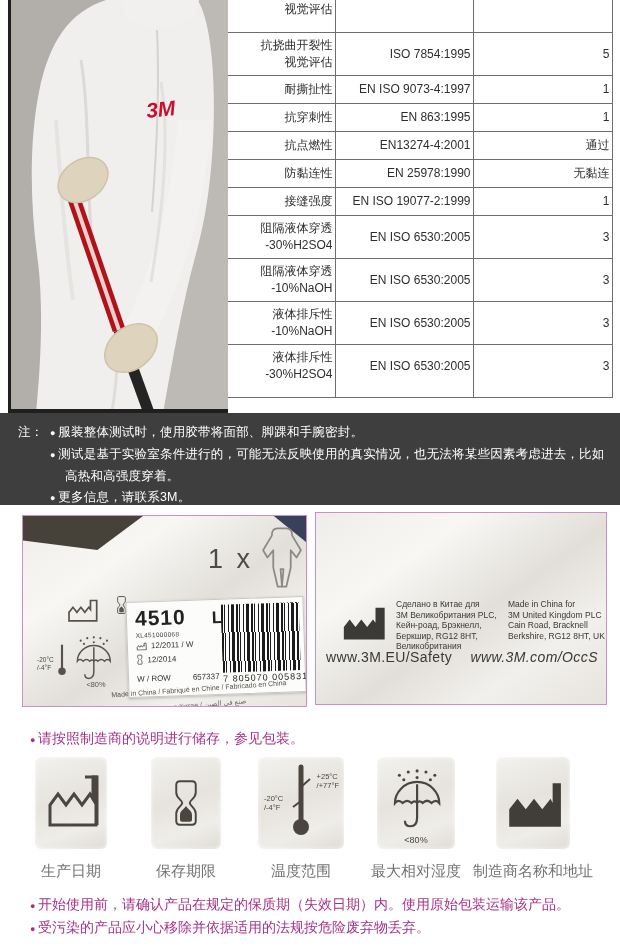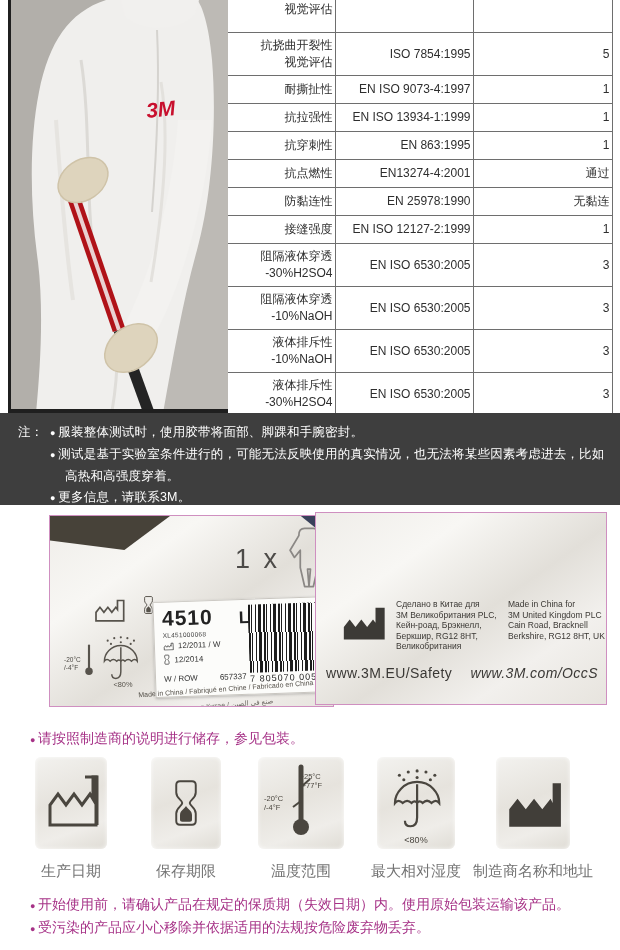--- a/index.html
+++ b/index.html
@@ -29,21 +29,21 @@
                 color:#fff; padding:9px 14px 0 18px; }
   .note-flex { display:flex; }
   .note-prefix { font-size:12.5px; line-height:21px; width:32px; flex:none; }
   .note-items { flex:1; max-width:566px; }
   .note-item { font-size:12.5px; line-height:21px; padding-left:15px; text-indent:-15px; letter-spacing:0.2px; }
   .note-item::before { content:"● "; font-size:9px; }
 
   
   .photo { position:absolute; overflow:hidden; border:1px solid #cf8fc0;
            background:linear-gradient(145deg,#efede9 0%,#f8f7f4 28%,#e2dfd9 55%,#f2f0ed 76%,#e7e4de 100%); }
-  .photo-left  { left:22px;  top:515px; width:285px; height:192px;margin-left:27px; }
+  .photo-left  { left:22px;  top:515px; width:285px; height:192px; }
   .photo-right { left:315px; top:512px; width:292px; height:193px; }
   .dark-patch-tl { position:absolute; left:0; top:0; width:120px; height:34px; background:#474239;
                    clip-path:polygon(0 0,100% 0,62% 100%,0 72%); }
   .dark-patch-tr { position:absolute; right:0; top:0; width:46px; height:26px; background:#39415a;
                    clip-path:polygon(30% 0,100% 0,100% 100%); }
   .qty { position:absolute; left:185px; top:28px; font-size:27px; color:#4d4b48; letter-spacing:3px; }
   .pictogram { position:absolute; left:238px; top:8px; }
   .mini-icons { position:absolute; left:42px; top:68px; }
   .mini-icons .hg { margin:4px 0 0 12px; }
 
@@ -63,21 +63,21 @@
   .origin-line { position:absolute; left:88px; top:168px; width:210px; font-size:7px; color:#57534c;
                  transform:rotate(-4deg); white-space:nowrap; }
   .origin-line2 { position:absolute; left:120px; top:182px; width:190px; font-size:7px; color:#6d6963;
                   transform:rotate(-5deg); white-space:nowrap; }
   .temp-cluster { position:absolute; left:14px; top:118px; display:flex; align-items:flex-start; }
   .temp-text-sm { font-size:6.5px; color:#4d4a44; line-height:7.5px; margin-top:22px; }
 
   .addr-factory { position:absolute; left:22px; top:88px; }
   .addr-ru { position:absolute; left:80px; top:86px; width:108px; font-size:8.5px; line-height:10.5px; color:#3b3834; white-space:pre-line; }
   .addr-en { position:absolute; left:192px; top:86px; width:104px; font-size:8.5px; line-height:10.5px; color:#3b3834; white-space:pre-line; }
-  .urls { position:absolute; left:10px; top:152px; width:286px; font-size:14px; color:#3a3835;
+  .urls { position:absolute; left:10px; top:136px; width:286px; font-size:14px; color:#3a3835;
           letter-spacing:0.4px; white-space:nowrap; }
   .urls .u2 { font-style:italic; margin-left:14px; }
 
   
   .pink-bullet { position:absolute; color:#a63287; font-size:14px; line-height:23px; padding-left:14px;
                  text-indent:-14px; width:572px; }
   .pink-bullet::before { content:"● "; font-size:9px; }
   .storage-note { left:30px; top:727px; }
   .bottom-note-0 { left:30px; top:893px; }
   .bottom-note-1 { left:30px; top:916px; }
@@ -93,21 +93,21 @@
   .tile-4 { left:377px; width:78px; display:flex; }
   .tile-5 { left:496px; width:74px; display:flex; }
   .tile-label { position:absolute; top:862px; font-size:15px; color:#737373; text-align:center; white-space:nowrap; }
   .tl-1 { left:41px;  width:60px; }
   .tl-2 { left:156px; width:60px; }
   .tl-3 { left:271px; width:60px; }
   .tl-4 { left:371px; width:90px; }
   .tl-5 { left:469px; width:128px; }
   .tile-temp { position:absolute; font-size:7.5px; line-height:8.5px; color:#4a463f; white-space:pre-line; }
   .tt-low  { left:6px; top:38px; }
-  .tt-high { right:22px; top:16px; }
+  .tt-high { right:5px; top:16px; }
   .tile-hum { position:absolute; left:0; right:0; bottom:4px; text-align:center; font-size:9px; color:#4a463f; }
 </style>
 </head>
 <body>
 
 <div class="page">
 
   <div class="hero">
     <svg width="222" height="413" viewBox="0 0 222 413">
       <rect width="222" height="413" fill="#b2afaa"></rect>
@@ -157,25 +157,20 @@
             <td class="standard">ISO 7854:1995</td>
             <td class="value">5</td>
           </tr>
 
           <tr>
             <td class="label">耐撕扯性</td>
             <td class="standard">EN ISO 9073-4:1997</td>
             <td class="value">1</td>
           </tr>
 
-          <tr>
-            <td class="label">抗拉强性</td>
-            <td class="standard">EN ISO 13934-1:1999</td>
-            <td class="value">1</td>
-          </tr>
 
           <tr>
             <td class="label">抗穿刺性</td>
             <td class="standard">EN 863:1995</td>
             <td class="value">1</td>
           </tr>
 
           <tr>
             <td class="label">抗点燃性</td>
             <td class="standard">EN13274-4:2001</td>
@@ -183,21 +178,21 @@
           </tr>
 
           <tr>
             <td class="label">防黏连性</td>
             <td class="standard">EN 25978:1990</td>
             <td class="value">无黏连</td>
           </tr>
 
           <tr>
             <td class="label">接缝强度</td>
-            <td class="standard">EN ISO 12127-2:1999</td>
+            <td class="standard">EN ISO 19077-2:1999</td>
             <td class="value">1</td>
           </tr>
 
           <tr>
             <td class="label">阻隔液体穿透
 -30%H2SO4</td>
             <td class="standard">EN ISO 6530:2005</td>
             <td class="value">3</td>
           </tr>
 

